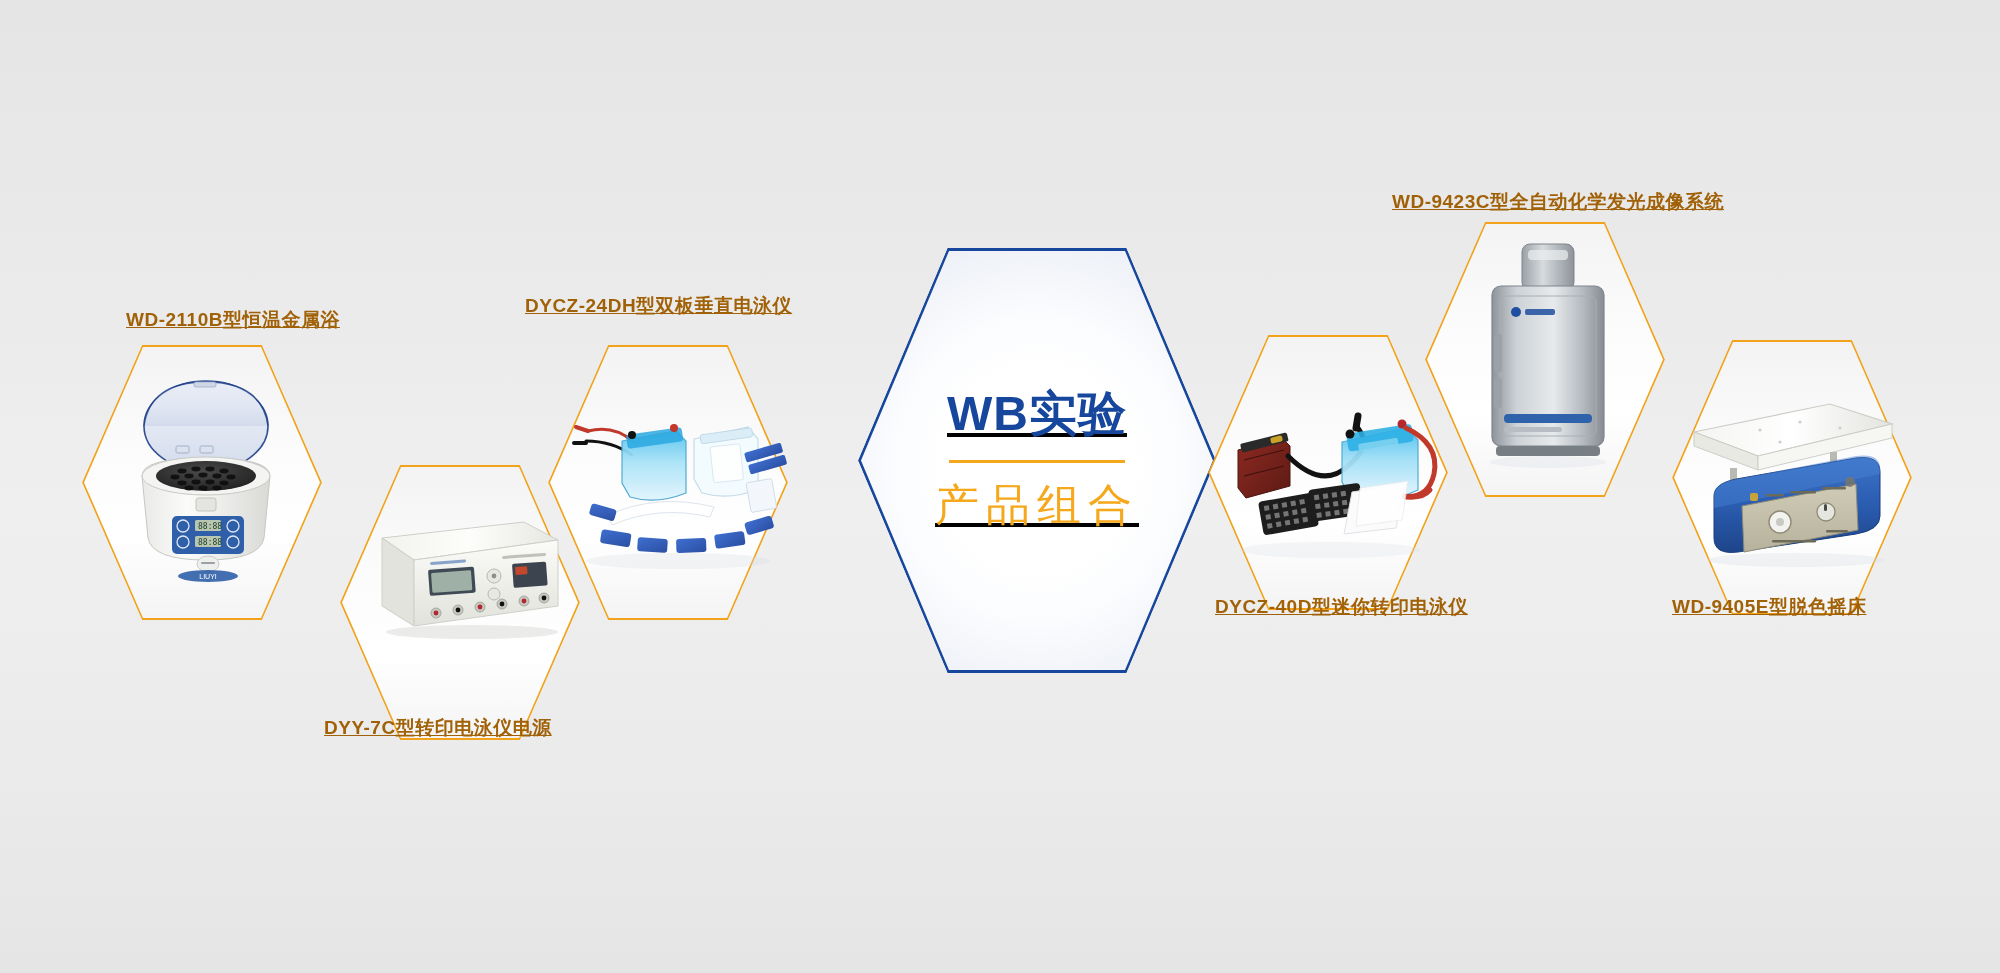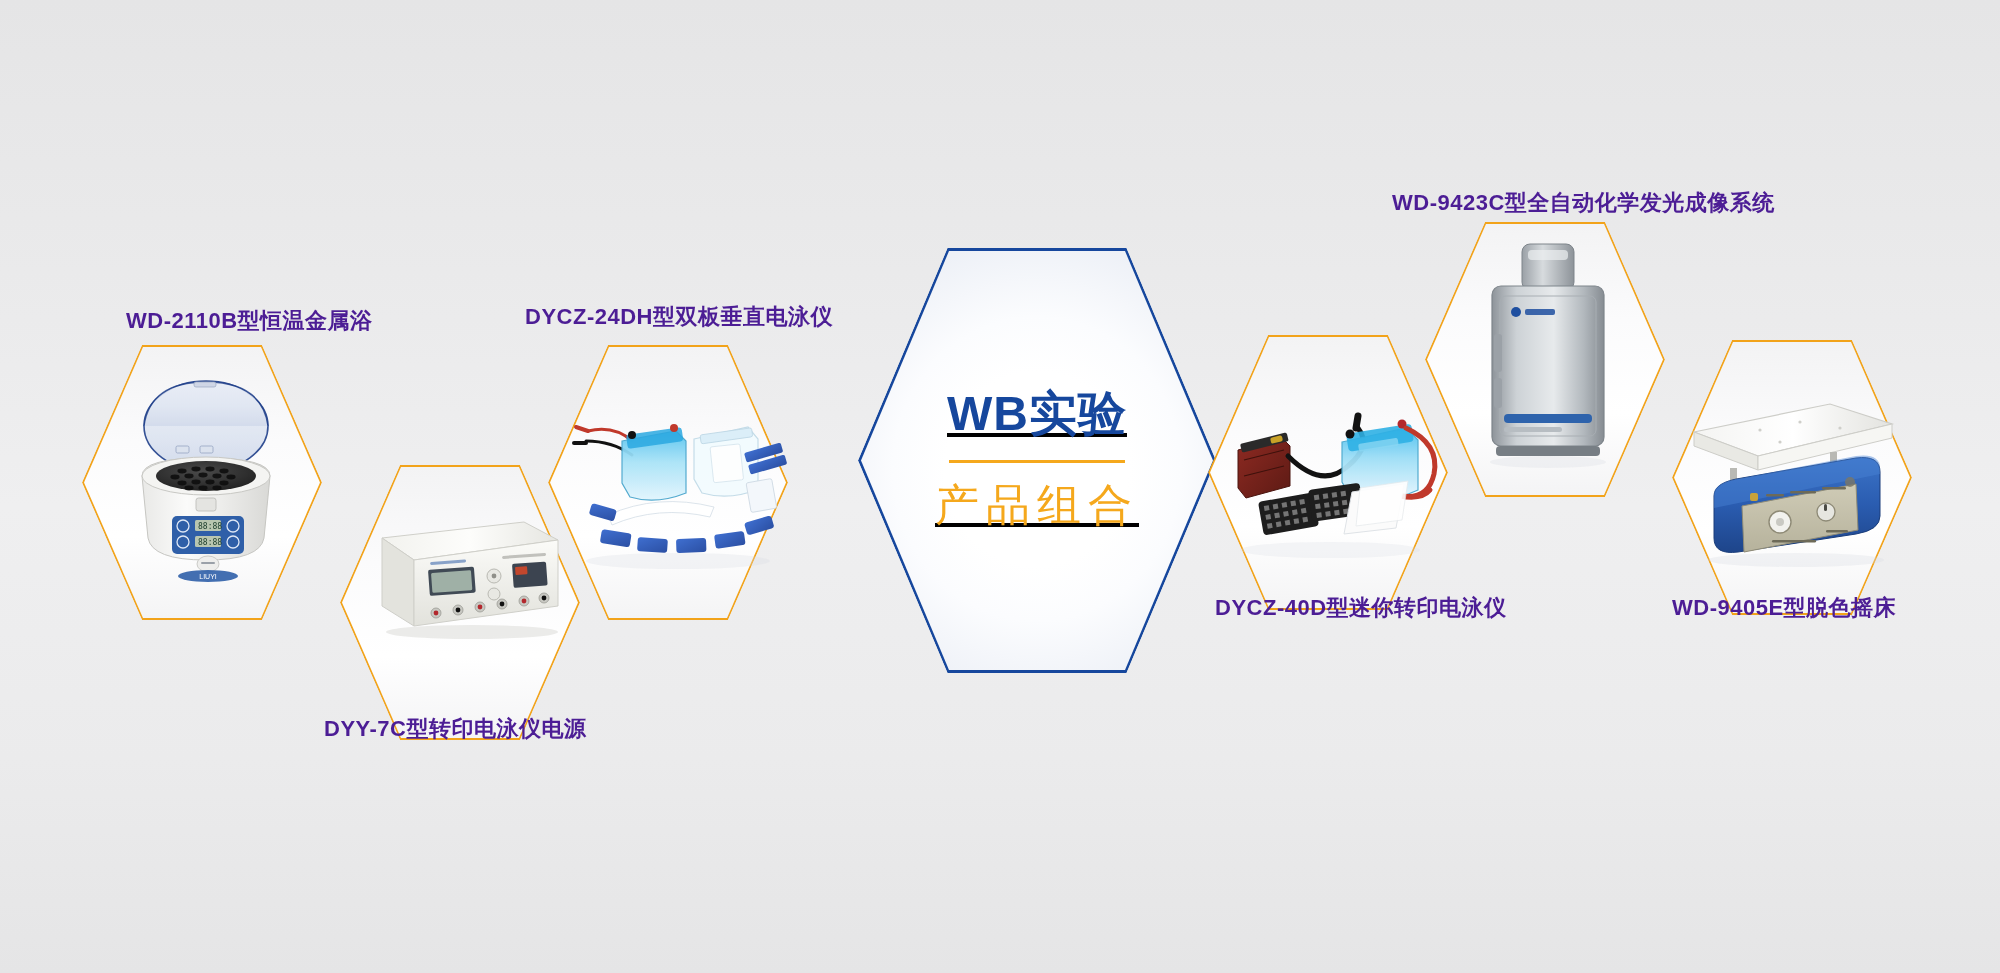--- a/index.html
+++ b/index.html
@@ -30,26 +30,27 @@
   .hex.center .hex-outline{background:#16479d;}
   .hex.center .hex-inner{
     inset:3px;
     background:
       radial-gradient(ellipse 62% 55% at 50% 52%,#ffffff 0%,#ffffff 42%,#fbfcfe 66%,#eef1f7 100%);
   }
 
   
   .label{
     position:absolute;
-    color:#4c1d95;
+    color:#a16207;
     font-weight:bold;
-    font-size:22px;
+    font-size:19px;
     letter-spacing:.5px;
     white-space:nowrap;
     line-height:1;
+    text-decoration:underline;
   }
 
   
   .center-text{
     position:absolute;
     display:flex;flex-direction:column;align-items:center;
     text-align:center;
     text-decoration:underline;
   }
   .center-title{
@@ -202,21 +203,21 @@
 
       <rect x="78" y="82" width="36" height="3" rx="1.5" fill="#2f5fa8" opacity=".55" transform="rotate(-4.2 78 82)"></rect>
       <rect x="150" y="76" width="44" height="3" rx="1.5" fill="#8b8b85" opacity=".5" transform="rotate(-4.2 150 76)"></rect>
 
       <ellipse cx="120" cy="152" rx="86" ry="7" fill="#c9c9c4" opacity=".35"></ellipse>
     </svg>
   </div>
 
   <div class="label" style="left:324px;top:718px;text-align:right;">DYY-7C型转印电泳仪电源</div>
 
-  <div class="label" style="left:525px;top:306px;">DYCZ-24DH型双板垂直电泳仪</div>
+  <div class="label" style="left:525px;top:296px;">DYCZ-24DH型双板垂直电泳仪</div>
 
   <div class="hex" style="left:548px;top:345px;width:240px;height:275px;">
     <div class="hex-outline"></div>
     <div class="hex-inner"></div>
   </div>
 
   <div class="art" style="left:548px;top:365px;width:240px;height:235px;">
     <svg viewBox="0 0 240 235" width="240" height="235">
       <defs>
         <linearGradient id="tankG" x1="0" y1="0" x2="0" y2="1">

